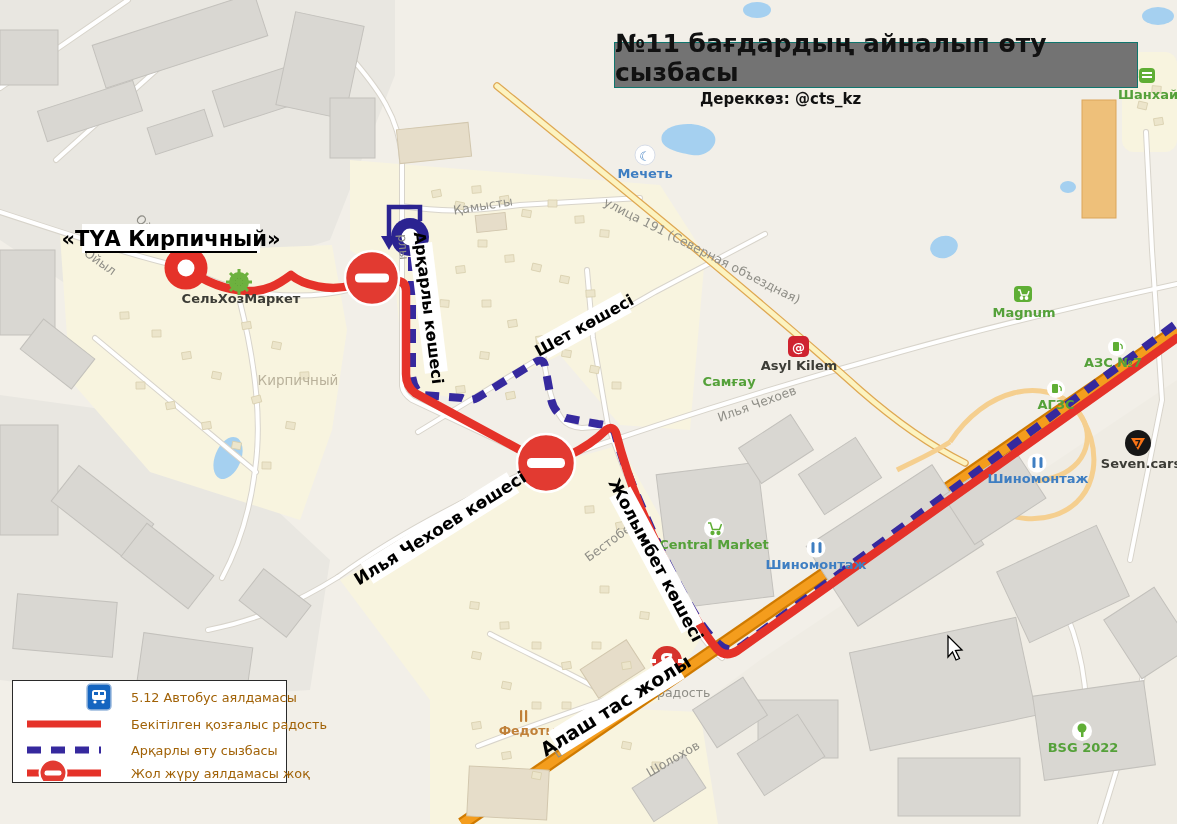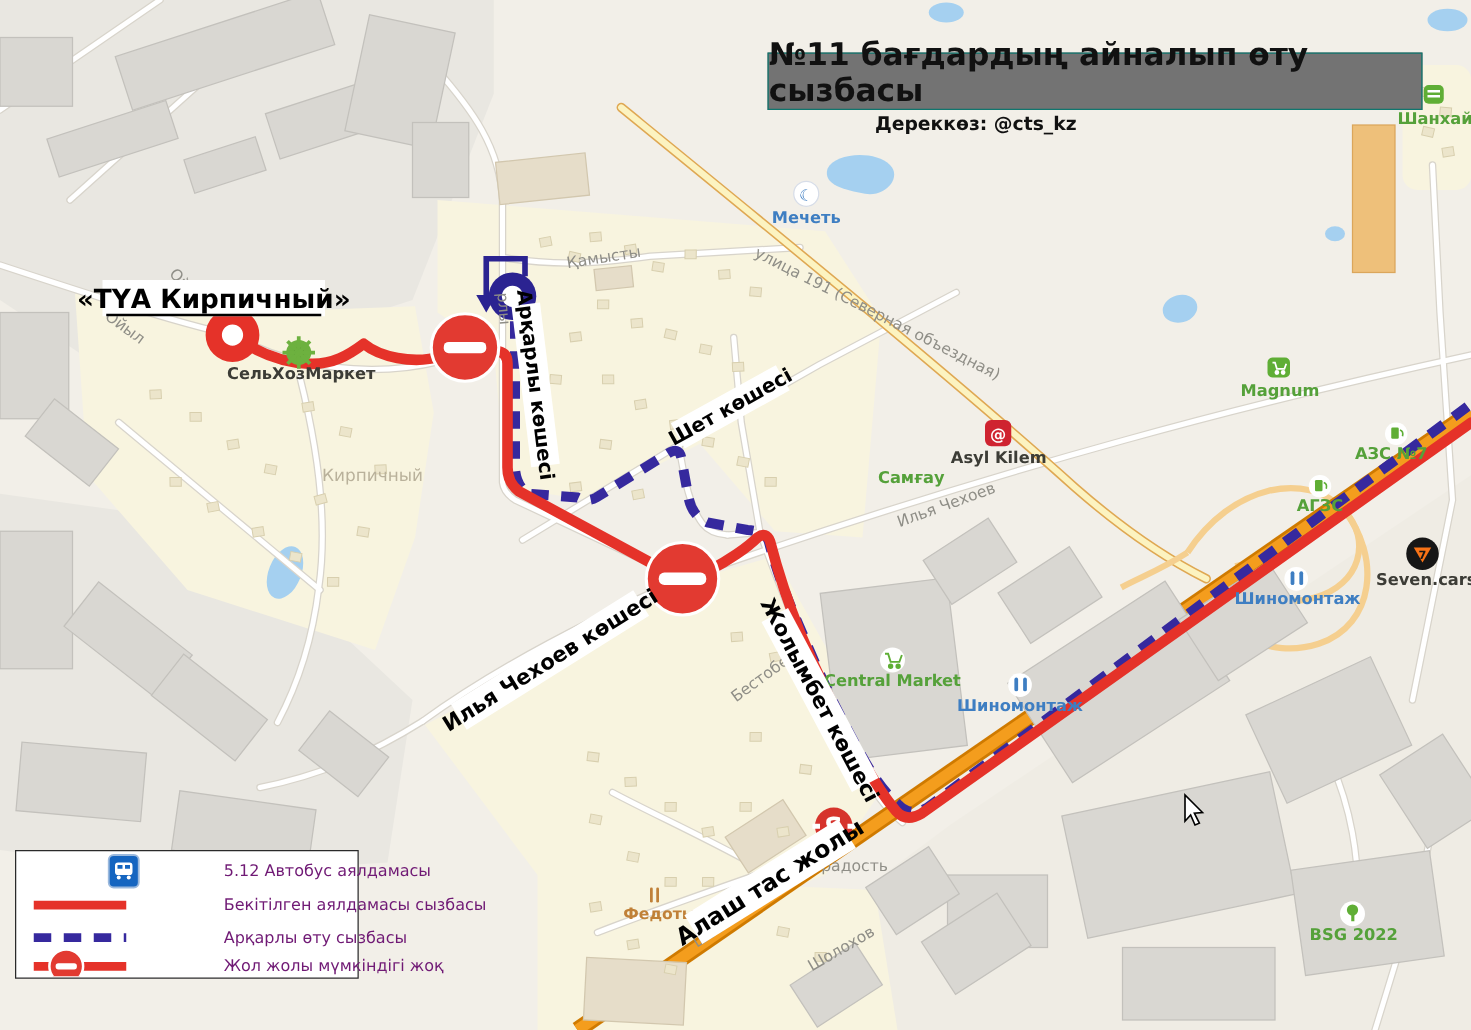--- a/index.html
+++ b/index.html
@@ -17,21 +17,21 @@
   .anno-text{fill:#000;font-weight:700;}
   .anno-bg{fill:#fff;}
   
   #title-box{position:absolute;left:614px;top:42px;width:522px;height:44px;background:#737373;
     border:1px solid #0f766e;display:flex;align-items:flex-end;justify-content:center;}
   #title-box span{font-size:25px;font-weight:700;color:#111;}
   #source-line{position:absolute;left:700px;top:90px;width:300px;text-align:left;
     font-size:15px;font-weight:700;color:#111;}
   #legend{position:absolute;left:12px;top:680px;width:275px;height:103px;background:#fff;
     border:1.5px solid #2a2a2a;box-sizing:border-box;}
-  .lg-label{position:absolute;left:118px;font-size:12.8px;color:#701a75;white-space:nowrap;margin-left:48px;}
+  .lg-label{position:absolute;left:118px;font-size:12.8px;color:#a16207;white-space:nowrap;}
 </style>
 </head>
 <body>
 
 <div id="stage">
 <svg width="1177" height="824" viewBox="0 0 1177 824">
 
   <g>
     <polygon points="0,0 395,0 395,75 330,240 230,272 90,300 0,240" fill="#e9e7e1"></polygon>
     <polygon points="0,395 180,420 330,560 310,690 150,700 0,680" fill="#e9e7e1"></polygon>
@@ -424,17 +424,17 @@
 
     <line x1="14" y1="69" x2="88" y2="69" stroke="#36299e" stroke-width="7" stroke-dasharray="14 10"></line>
 
     <g>
       <line x1="14" y1="92" x2="88" y2="92" stroke="#e53229" stroke-width="7"></line>
       <circle cx="40" cy="92" r="13.5" fill="#e23a31" stroke="#ffffff" stroke-width="2"></circle>
       <rect x="31.5" y="89.5" width="17" height="5" rx="2.2" fill="#ffffff"></rect>
     </g>
   </svg>
   <span class="lg-label" style="top:9px">5.12 Автобус аялдамасы</span>
-  <span class="lg-label" style="top:36px">Бекітілген аялдамасы сызбасы</span>
+  <span class="lg-label" style="top:36px">Бекітілген қозғалыс радость</span>
   <span class="lg-label" style="top:62px">Арқарлы өту сызбасы</span>
-  <span class="lg-label" style="top:85px">Жол жолы мүмкіндігі жоқ</span>
+  <span class="lg-label" style="top:85px">Жол жүру аялдамасы жоқ</span>
 </div>
 </div>
 
 </body></html>

